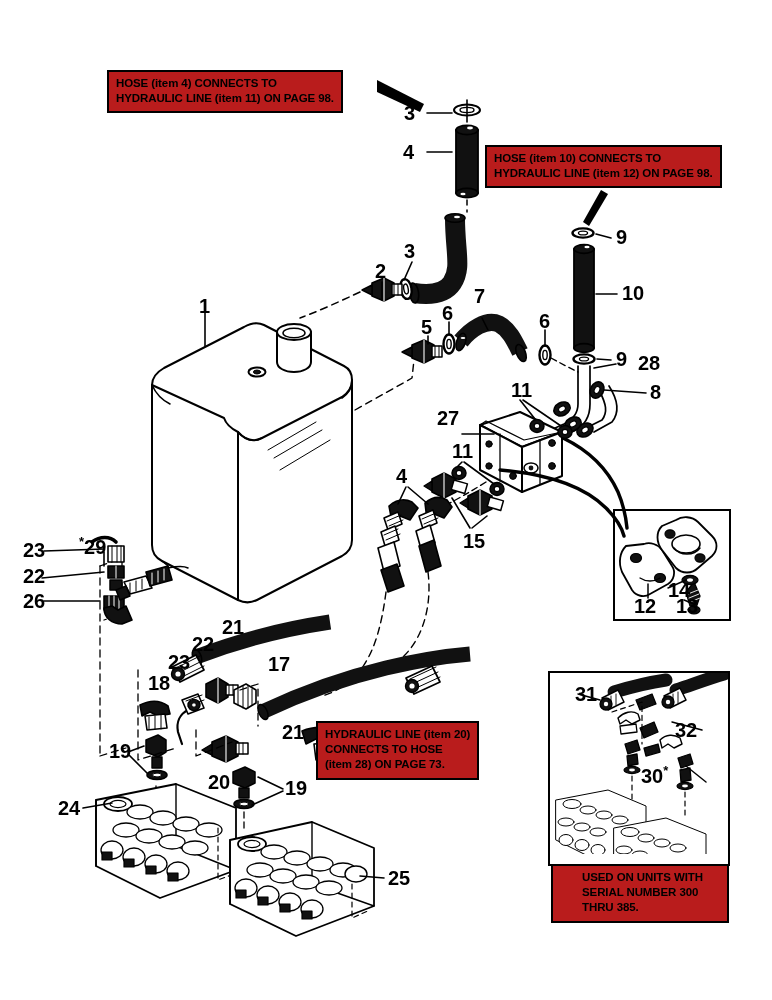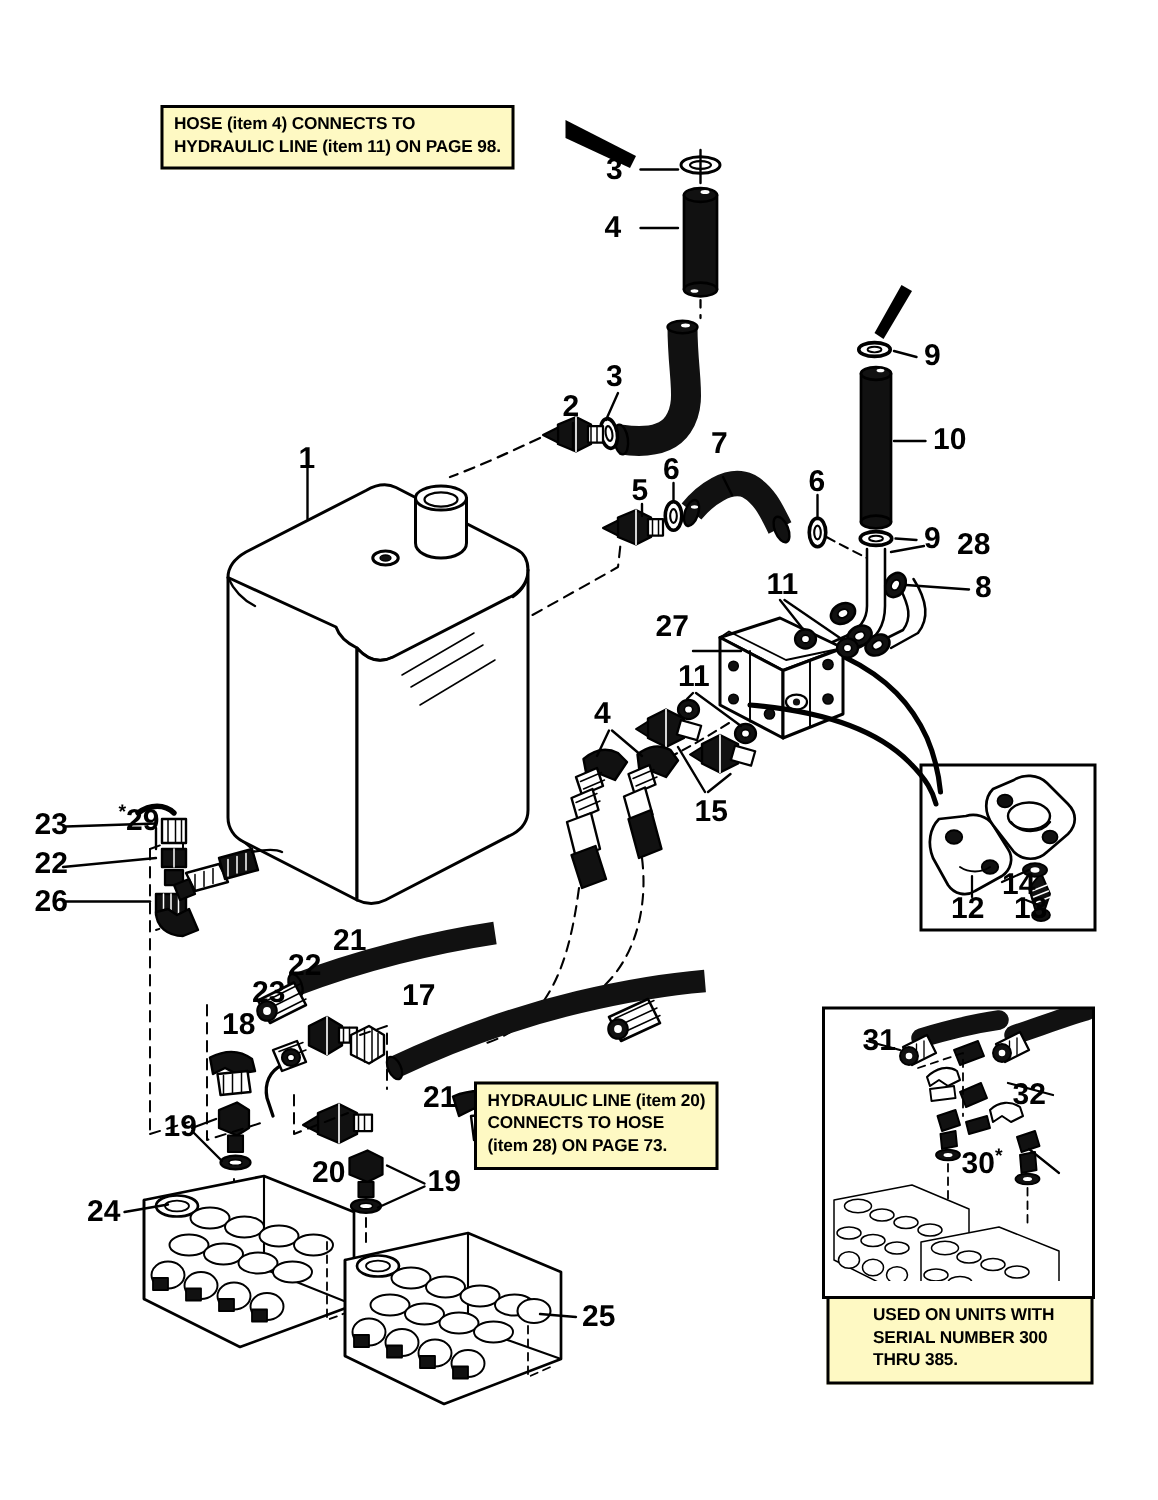--- a/index.html
+++ b/index.html
@@ -21,21 +21,21 @@
   #diagram-svg {
     position: absolute;
     left: 0;
     top: 0;
     width: 772px;
     height: 1000px;
   }
   
   .note-box {
     position: absolute;
-    background: #fef9c3;
+    background: #b91c1c;
     border: 2px solid #000000;
     box-sizing: border-box;
     padding: 4px 7px 5px 7px;
     font-family: "Liberation Sans", sans-serif;
     font-weight: bold;
     font-size: 11.5px;
     line-height: 1.32;
     letter-spacing: -0.1px;
     color: #000000;
     white-space: nowrap;
@@ -608,20 +608,24 @@
       <path d="M616,364 L594,368" stroke="#000" stroke-width="1.6"></path>
 
     </g>
   </svg>
 
   <div class="note-box" style="left:107px; top:70px;">
     <span class="ln">HOSE (item 4) CONNECTS TO</span>
     <span class="ln">HYDRAULIC LINE (item 11) ON PAGE 98.</span>
   </div>
 
+  <div class="note-box" style="left:485px; top:145px;">
+    <span class="ln">HOSE (item 10) CONNECTS TO</span>
+    <span class="ln">HYDRAULIC LINE (item 12) ON PAGE 98.</span>
+  </div>
 
   <div class="note-box" style="left:316px; top:721px;">
     <span class="ln">HYDRAULIC LINE (item 20)</span>
     <span class="ln">CONNECTS TO HOSE</span>
     <span class="ln">(item 28) ON PAGE 73.</span>
   </div>
 
   <div class="note-box" style="left:551px; top:864px; width:178px;padding-left:29px;">
     <span class="ln">USED ON UNITS WITH</span>
     <span class="ln">SERIAL NUMBER 300</span>

